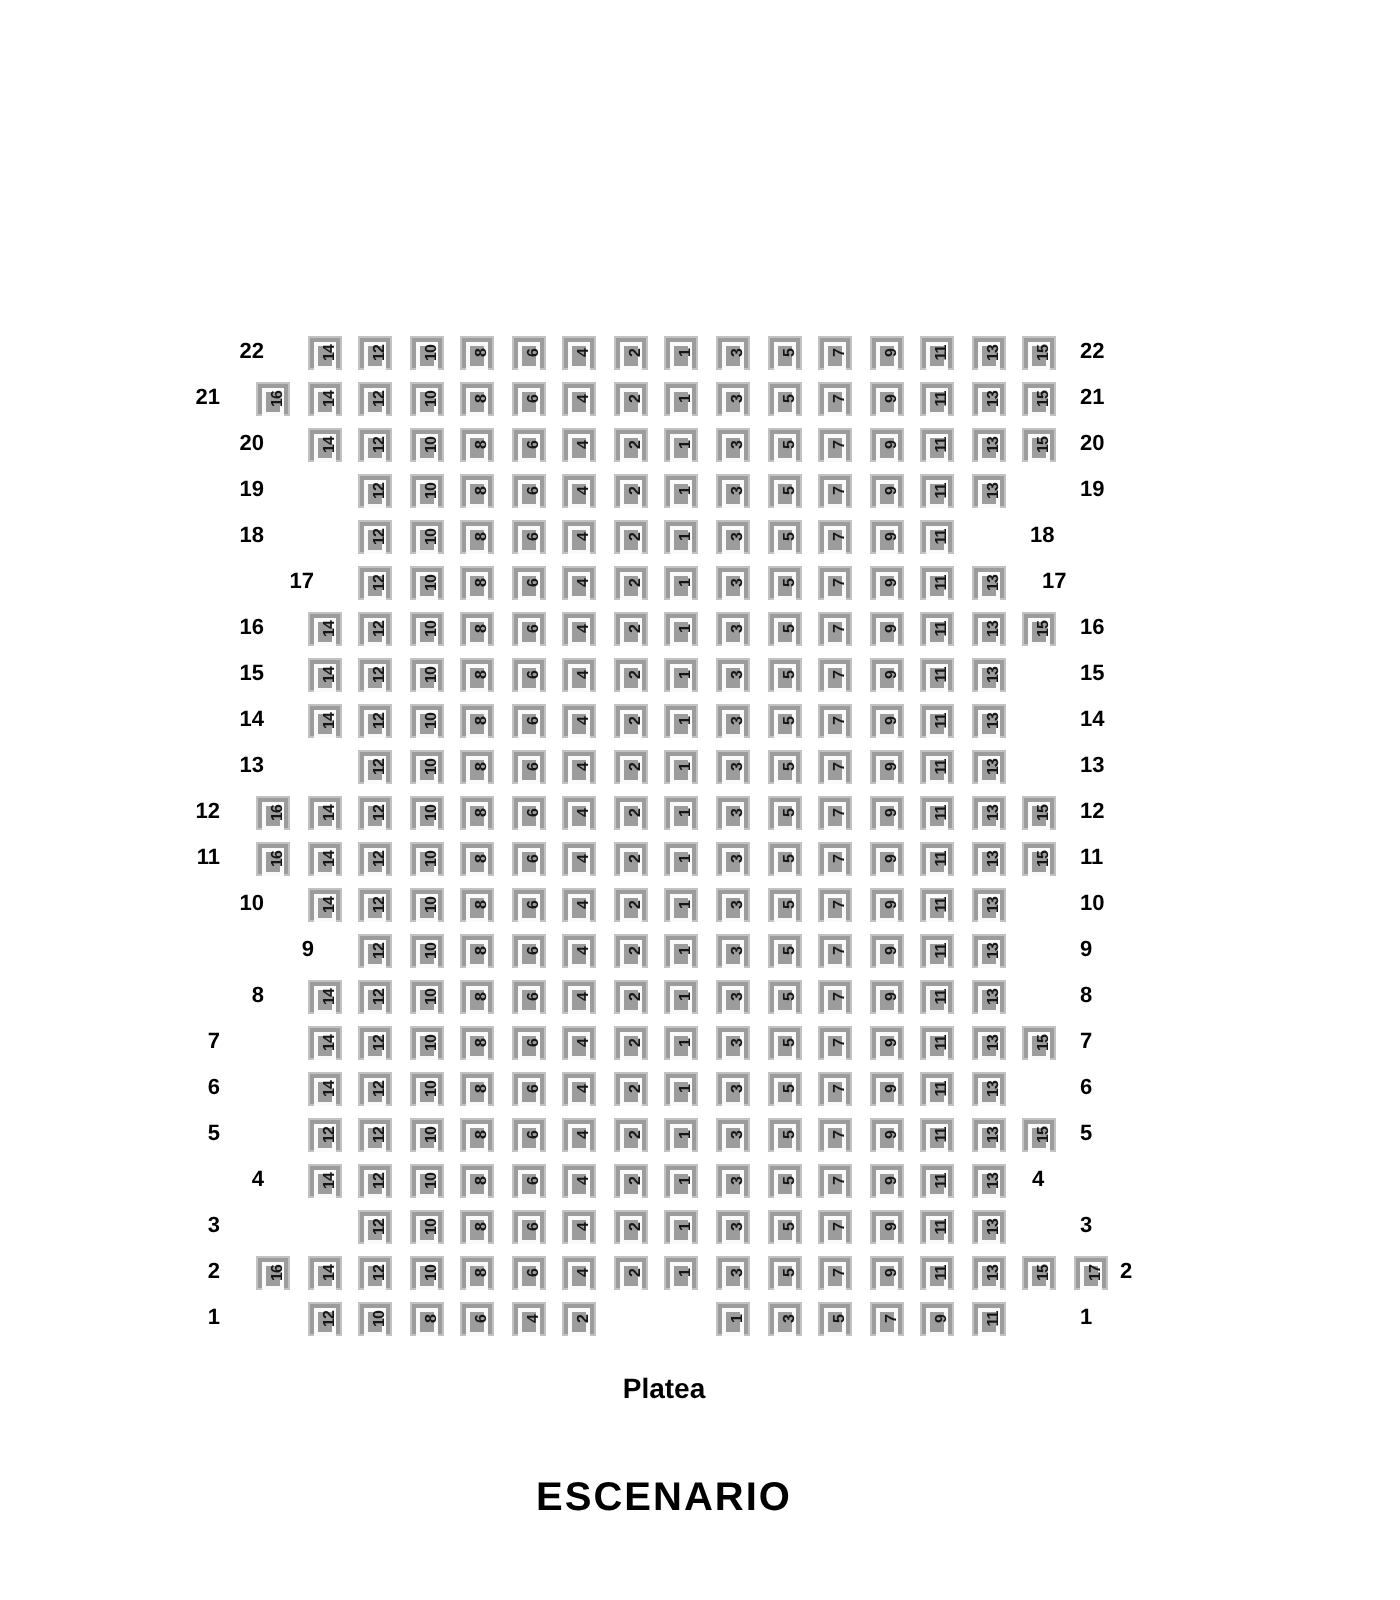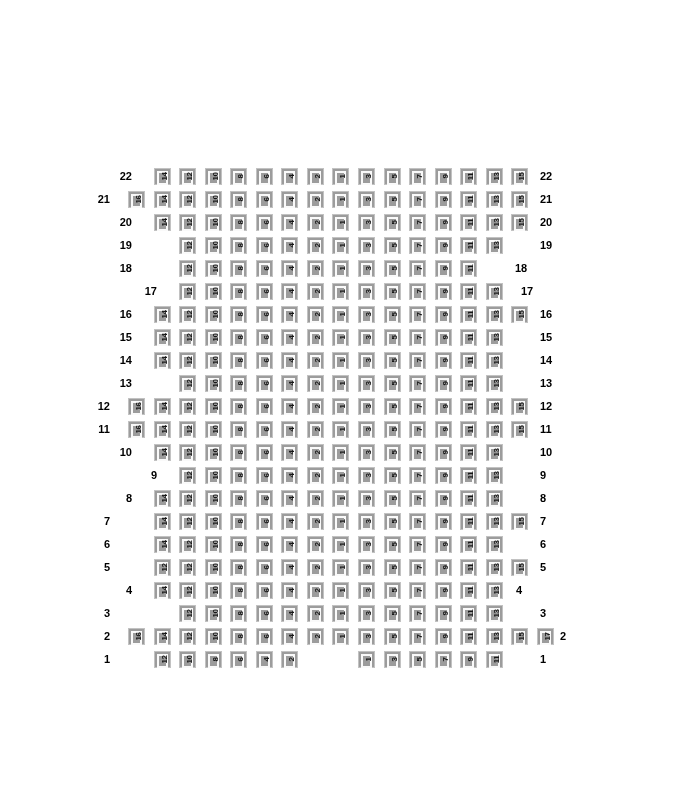--- a/index.html
+++ b/index.html
@@ -34,20 +34,22 @@
   }
   .stage-label{
     position:absolute;left:0;width:664px;text-align:center;
     font-size:20px;font-weight:bold;color:#000;letter-spacing:1px;
   }
 </style>
 </head>
 <body>
 
 <div id="canvas">
+  <div class="section-label" style="top:686px;">Platea</div>
+  <div class="stage-label" style="top:738px;">ESCENARIO</div>
 <div class="seat-row" style="top: 168px;">
       <div class="row-label left" style="left: 96px;">22</div>
       <div class="seat" style="left: 154px;">
         <span class="glyph"></span>
         <span class="num">14</span>
       </div>
       <div class="seat" style="left: 179px;">
         <span class="glyph"></span>
         <span class="num">12</span>
       </div>

